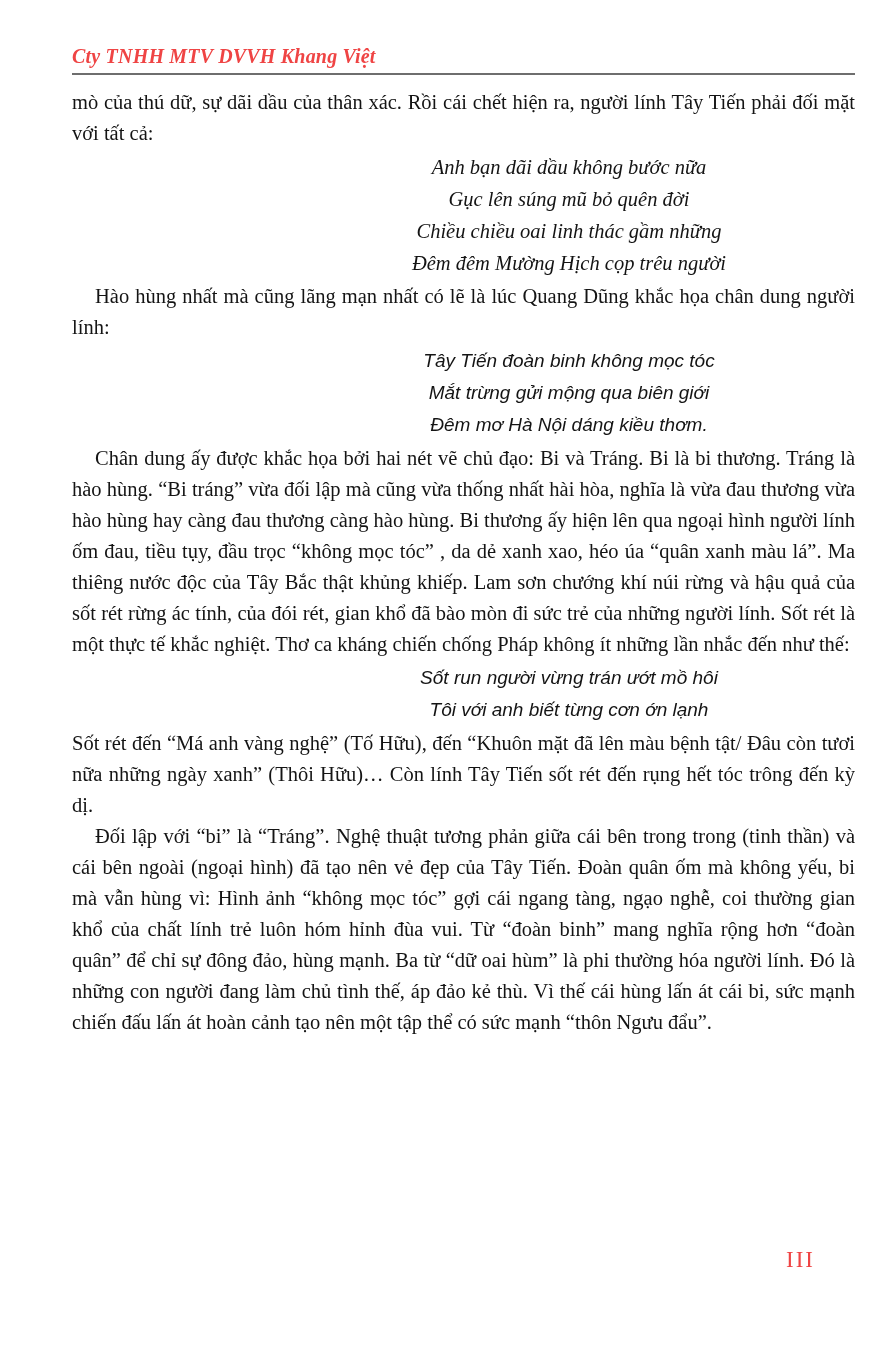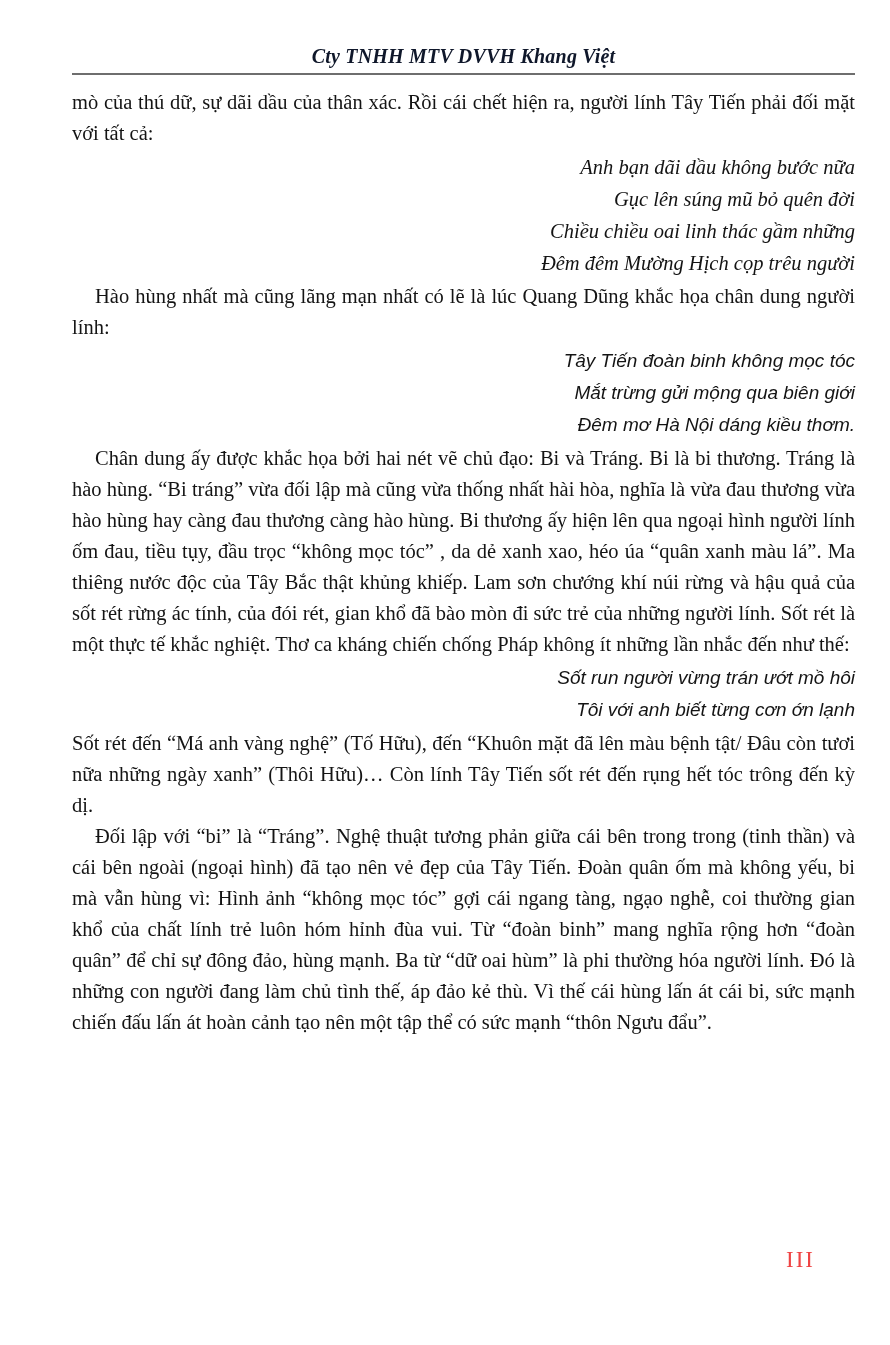--- a/index.html
+++ b/index.html
@@ -14,25 +14,25 @@
     position: relative;
     width: 890px;
     height: 1345px;
     background: #ffffff;
     font-family: "Liberation Serif", serif;
     color: #141414;
     box-sizing: border-box;
     padding: 44px 35px 0 72px;
   }
   .page-header {
-    text-align: center;
+    text-align: left;
     font-style: italic;
     font-weight: 600;
     font-size: 20px;
-    color: #0f172a;
+    color: #ef4444;
     line-height: 24px;
     letter-spacing: 0.2px;
   }
   .header-rule {
     border: none;
     border-top: 2px solid #6e6e6e;
     margin: 5px 0 0 0;
   }
   .content {
     margin-top: 12px;
@@ -43,21 +43,21 @@
   .para {
     margin: 0;
   }
   .para.indent {
     text-indent: 23px;
   }
   .para .it {
   }
   .verse {
     margin: 2px 0 2px 211px;
-    text-align: right;
+    text-align: center;
     font-style: italic;
     line-height: 32px;
   }
   .verse.narrow {
     font-family: "Liberation Serif", serif;
     font-size: 20.5px;
   }
   .verse.wide {
     font-family: Liberation Sans, sans-serif;
     font-size: 19px;

